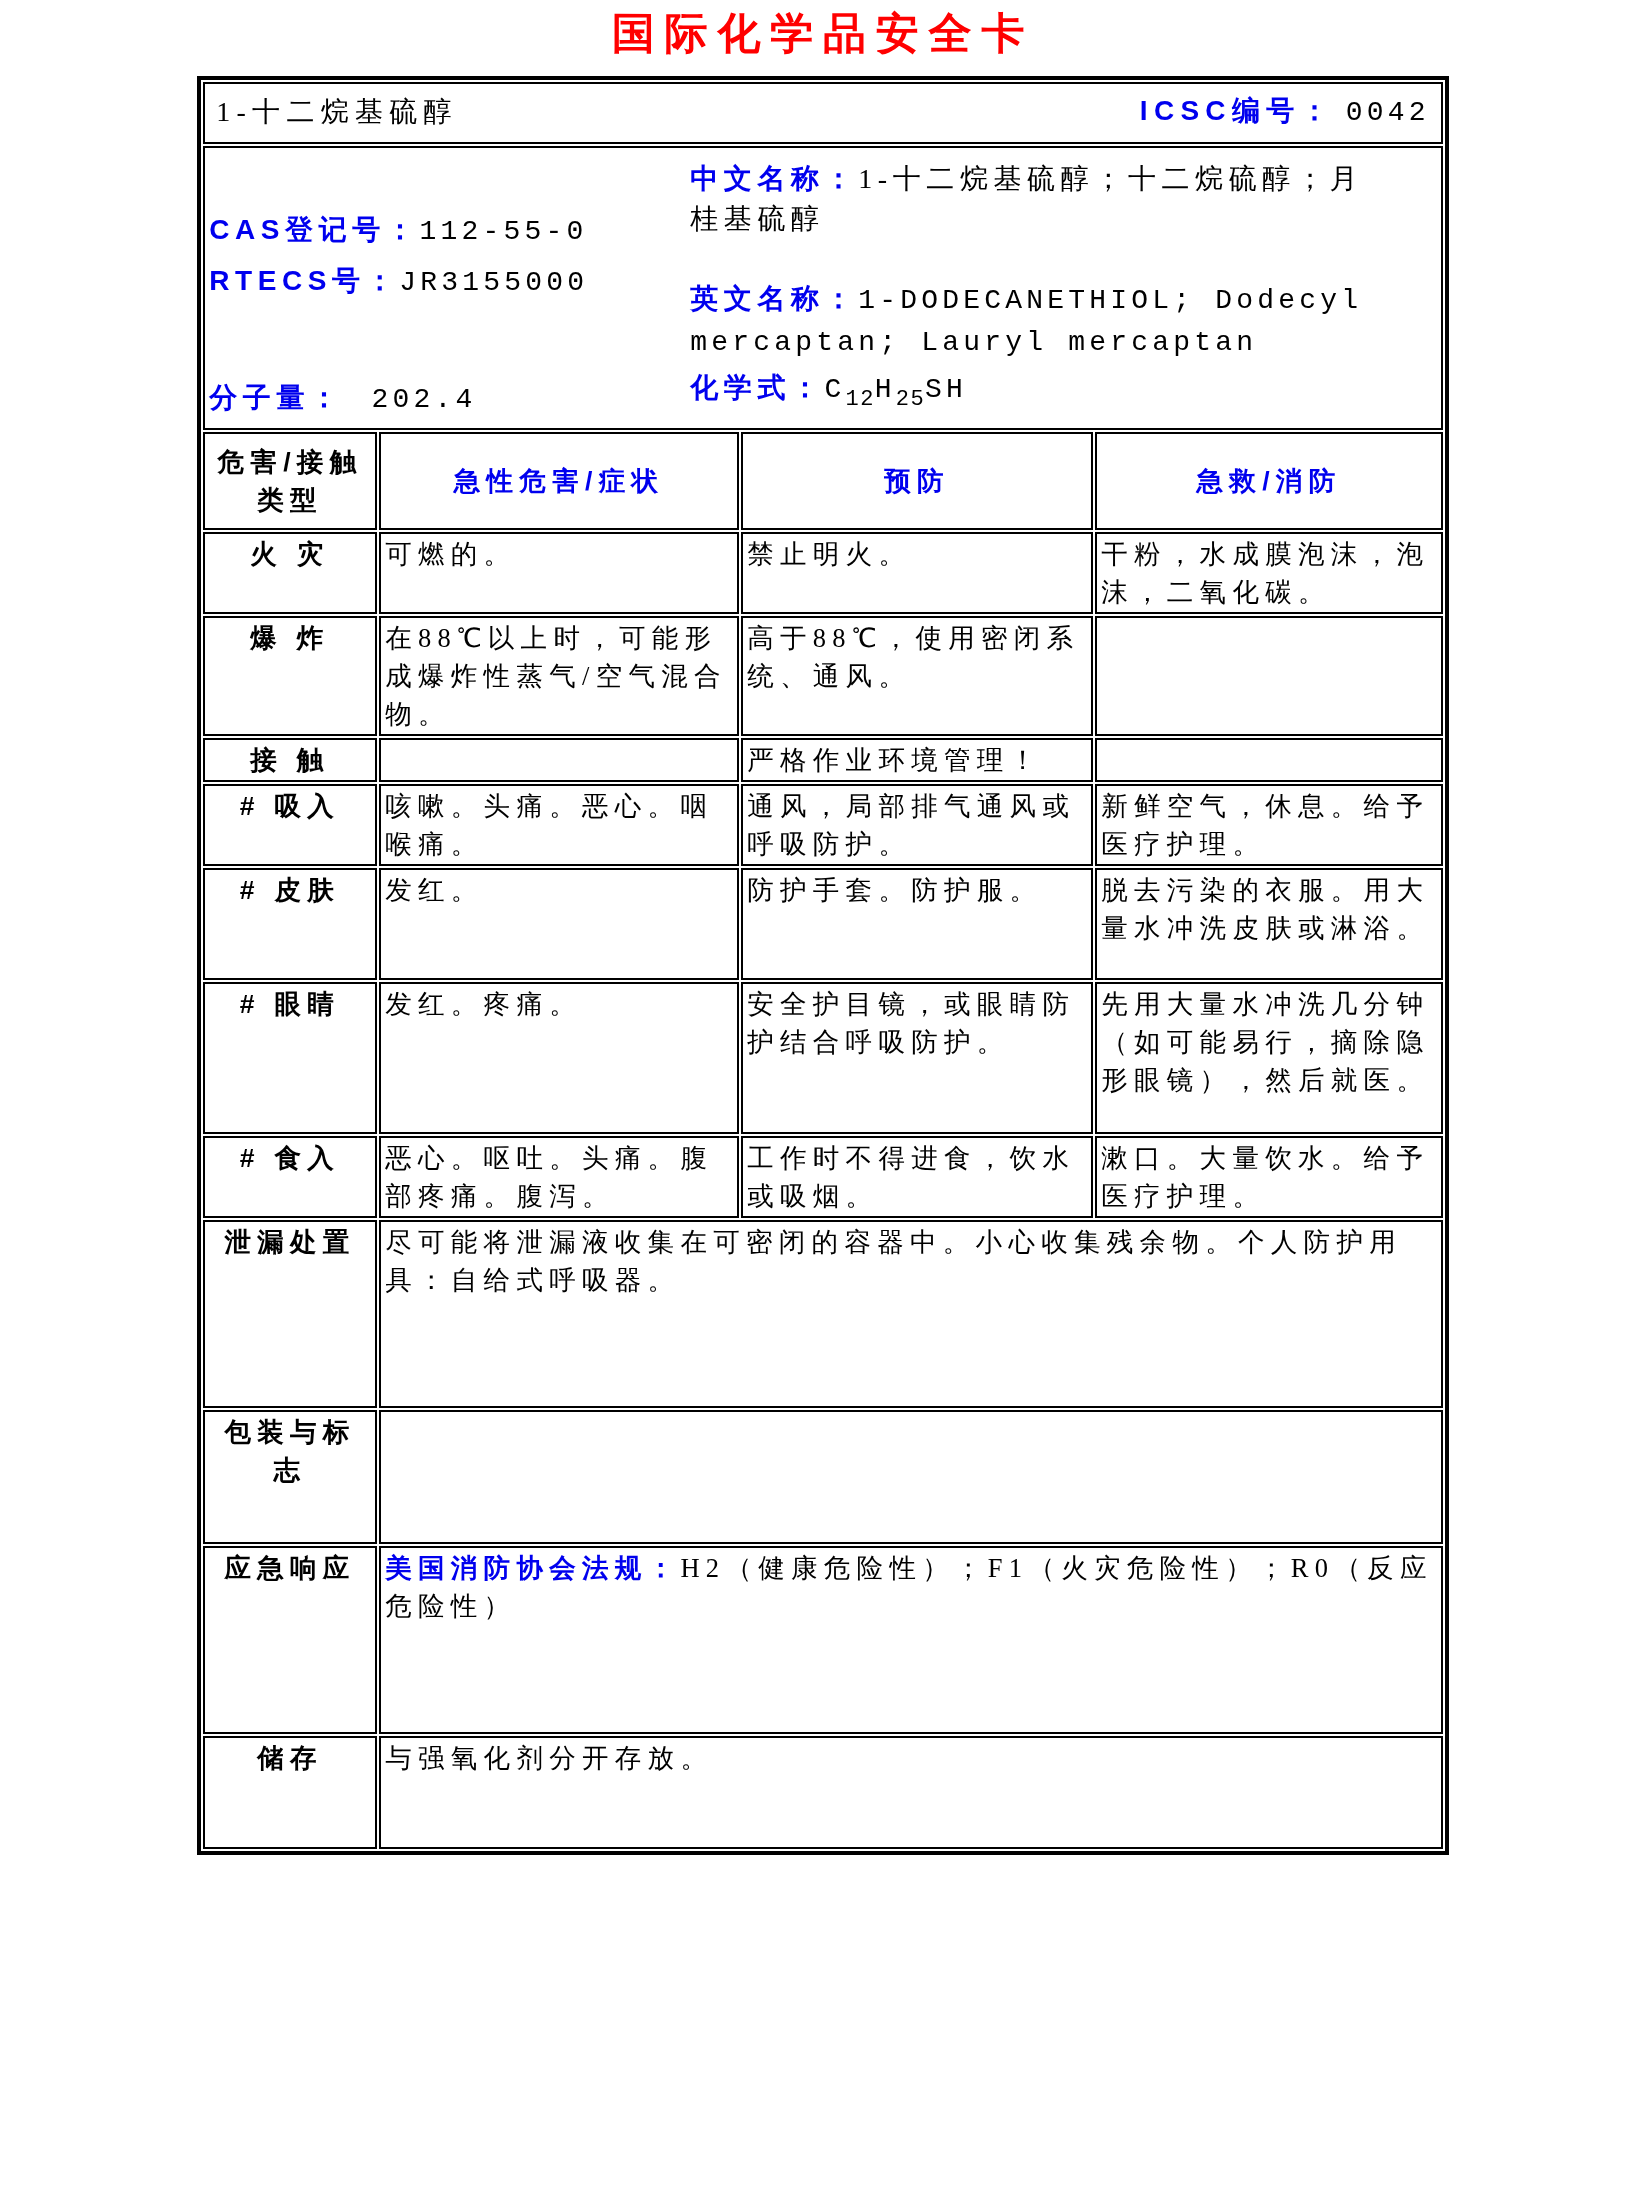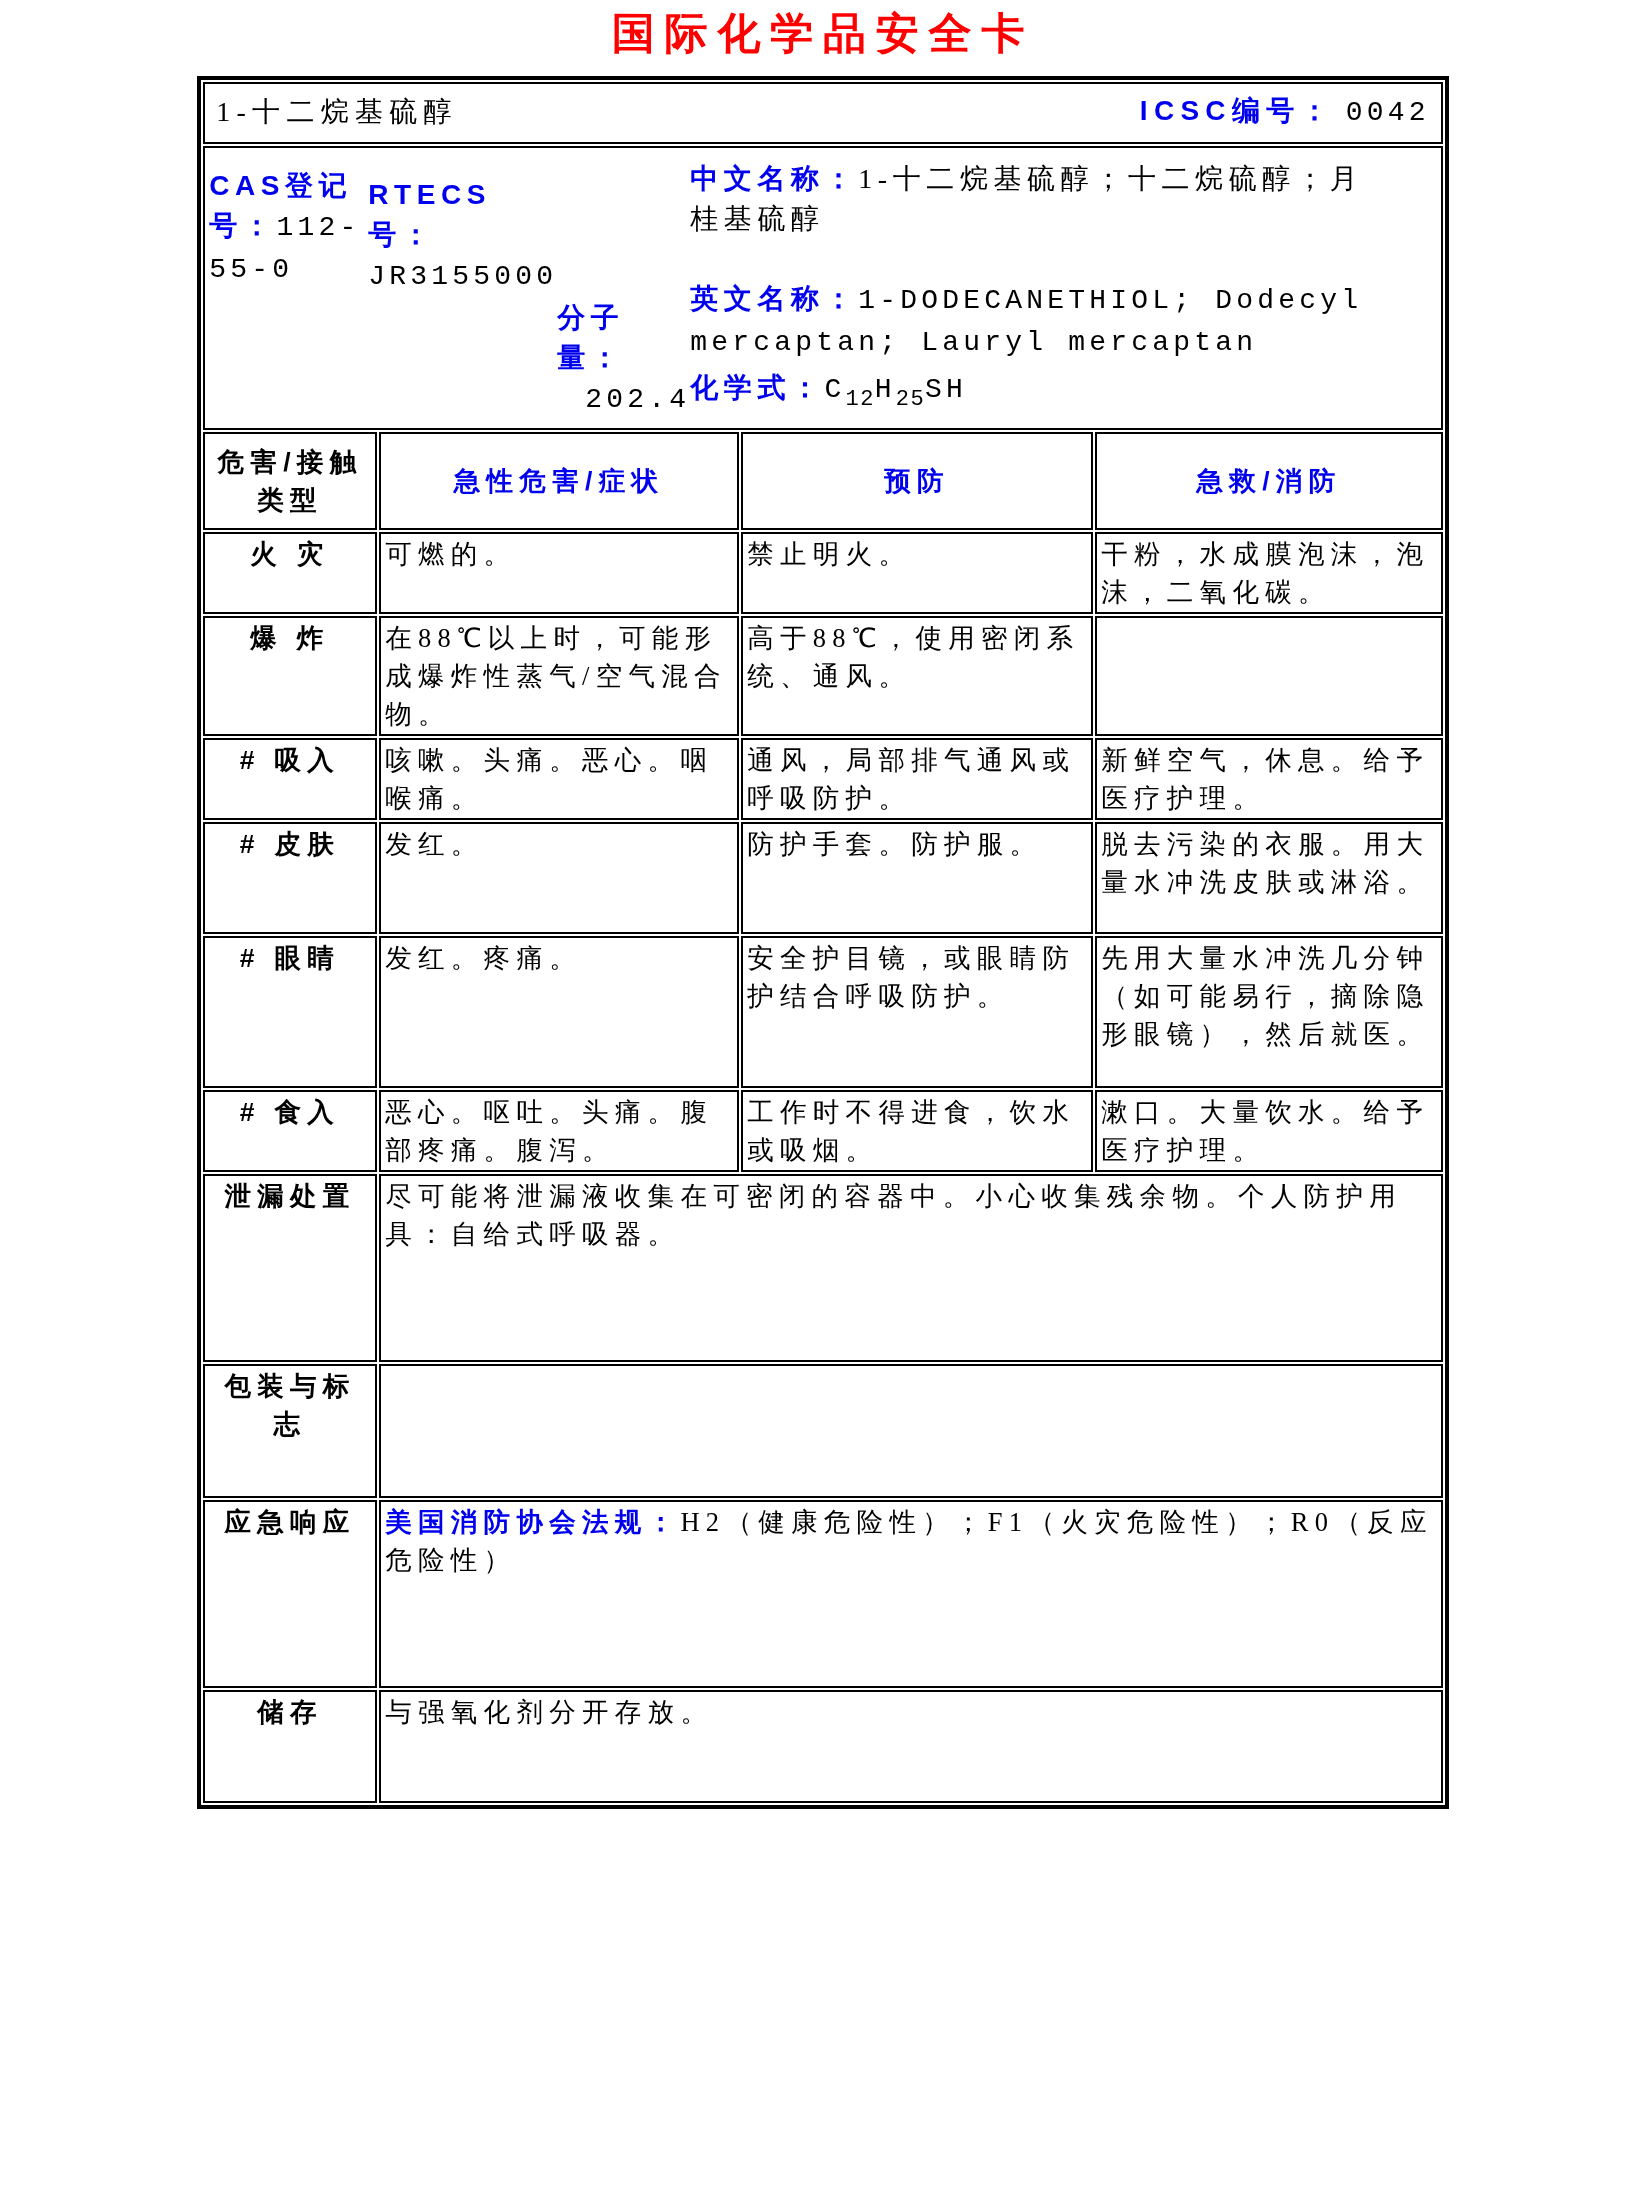--- a/index.html
+++ b/index.html
@@ -75,22 +75,23 @@
     display: flex;
     height: 276px;
     font-size: 28px;
     letter-spacing: 5.6px;
     line-height: 40px;
   }
   .info-left {
     width: 481px;
     flex: 0 0 481px;
     display: flex;
-    flex-direction: row;
+    flex-direction: column;
     padding-top: 18px;
+    margin-top: 44px;
   }
   .info-left .rtecs-line { margin-top: 8.4px; }
   .info-left .mw-line { margin-top: auto; padding-bottom: 4.2px; }
   .mw-line .mono { margin-left: 28px; }
   .info-right {
     width: 698px;
     flex: 0 0 698px;
     display: flex;
     flex-direction: column;
     padding-top: 11px;
@@ -213,20 +214,26 @@
       <td>干粉，水成膜泡沫，泡沫，二氧化碳。</td>
     </tr>
 
     <tr style="height:113px;">
       <td class="lbl">爆  炸</td>
       <td>在88℃以上时，可能形成爆炸性蒸气/空气混合物。</td>
       <td>高于88℃，使用密闭系统、通风。</td>
       <td></td>
     </tr>
 
+    <tr style="height:42px;">
+      <td class="lbl">接  触</td>
+      <td></td>
+      <td>严格作业环境管理！</td>
+      <td></td>
+    </tr>
 
     <tr style="height:74px;">
       <td class="lbl"># 吸入</td>
       <td>咳嗽。头痛。恶心。咽喉痛。</td>
       <td>通风，局部排气通风或呼吸防护。</td>
       <td>新鲜空气，休息。给予医疗护理。</td>
     </tr>
 
     <tr style="height:112px;">
       <td class="lbl"># 皮肤</td>

